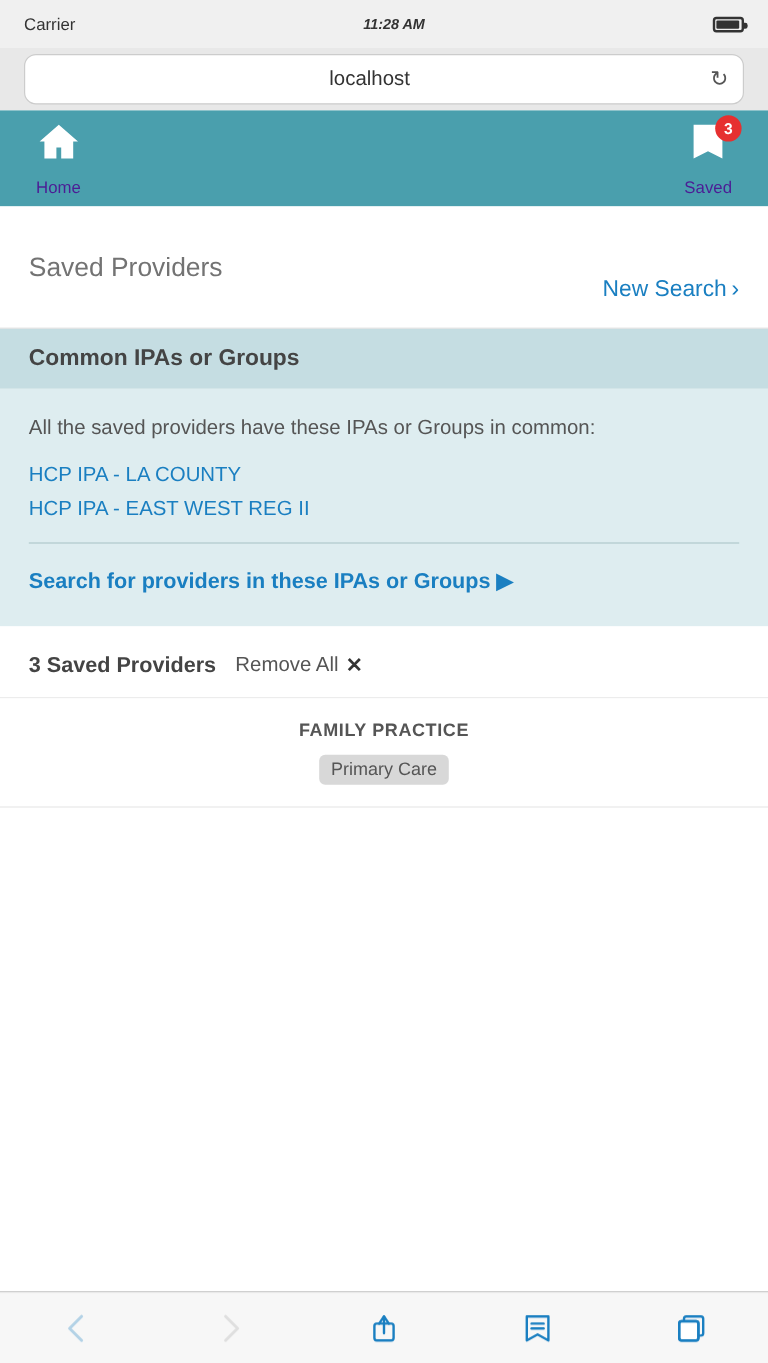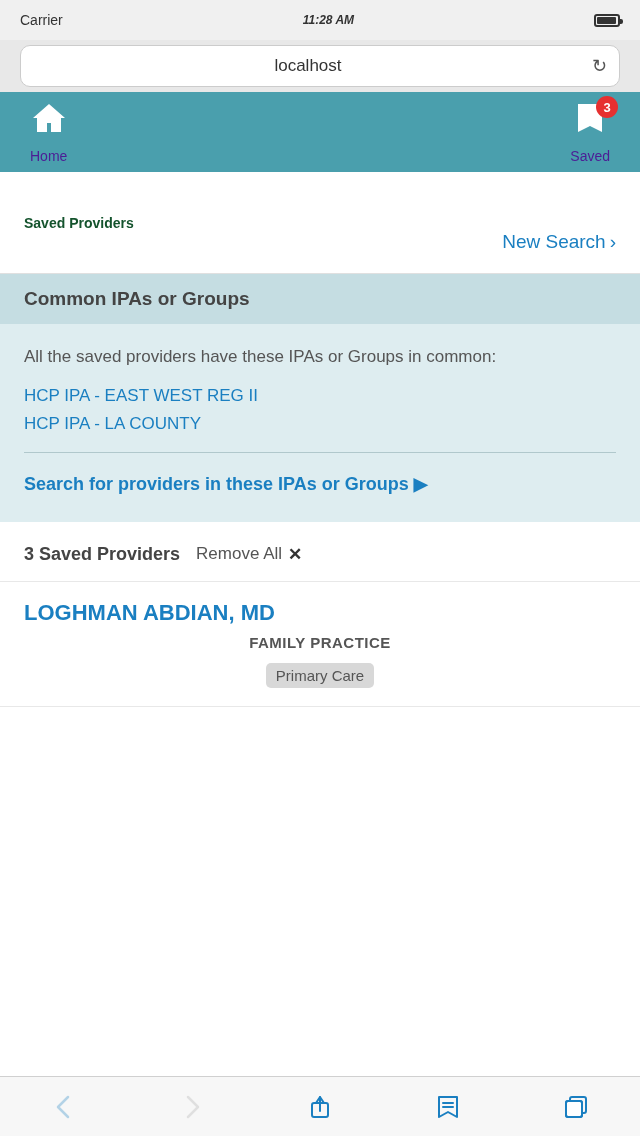--- a/index.html
+++ b/index.html
@@ -121,23 +121,23 @@
     .page-header {
       width: 100%;
       padding: 20px 24px;
       background: #fff;
       display: flex;
       align-items: center;
       justify-content: space-between;
       border-bottom: 1px solid #e0e0e0;
     }
     .page-title {
-      font-size: 14px;
-      font-weight: bold;
-      color: #14532d;
+      font-size: 22px;
+      font-weight: normal;
+      color: #737373;
     }
     .new-search-link {
       font-size: 19px;
       color: #1a7fc1;
       font-weight: 400;
       cursor: pointer;
       display: flex;
       align-items: center;
       gap: 4px;
       margin-top: 39px;
@@ -317,39 +317,38 @@
     <span>›</span>
   </span>
 </div>
 
 <div class="section-header">
   <span class="section-header-title">Common IPAs or Groups</span>
 </div>
 
 <div class="common-ipas-body">
   <p class="common-ipas-desc">All the saved providers have these IPAs or Groups in common:</p>
+  <div class="ipa-link">HCP IPA - LA COUNTY</div>
   <div class="ipa-link">HCP IPA - EAST WEST REG II</div>
-  <div class="ipa-link">HCP IPA - LA COUNTY</div>
   <hr class="divider">
   <div class="search-ipa-link">
     <span>Search for providers in these IPAs or Groups</span>
     <span>▶</span>
   </div>
 </div>
 
 <div class="saved-list-header">
   <span class="saved-count">3 Saved Providers</span>
   <span class="remove-all">
     <span>Remove All</span>
     <span class="remove-all-x">✕</span>
   </span>
 </div>
 
 <div class="provider-card">
-  <div class="provider-name">LOGHMAN ABDIAN, MD</div>
   <div class="provider-specialty-row">
     <span class="provider-specialty">FAMILY PRACTICE</span>
     <span class="provider-tag">Primary Care</span>
   </div>
 </div>
 
 <div class="bottom-toolbar">
   <div class="toolbar-btn disabled">
     <svg viewBox="0 0 28 28" fill="none" stroke="#1a7fc1" stroke-width="2.5" stroke-linecap="round" stroke-linejoin="round">
       <polyline points="18,4 8,14 18,24"></polyline>

